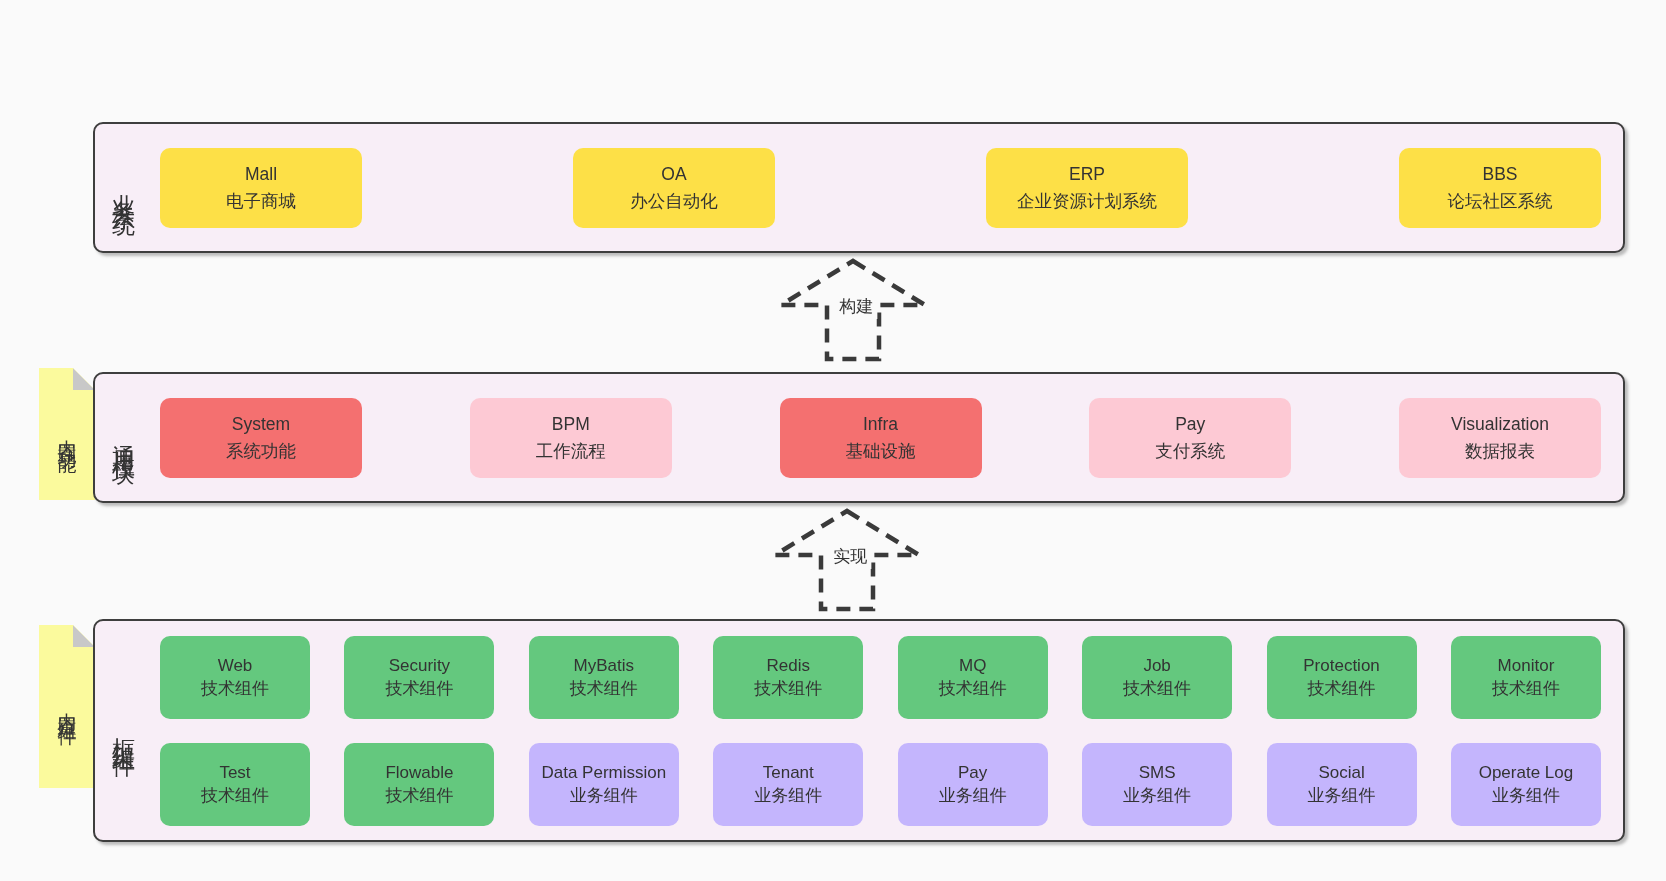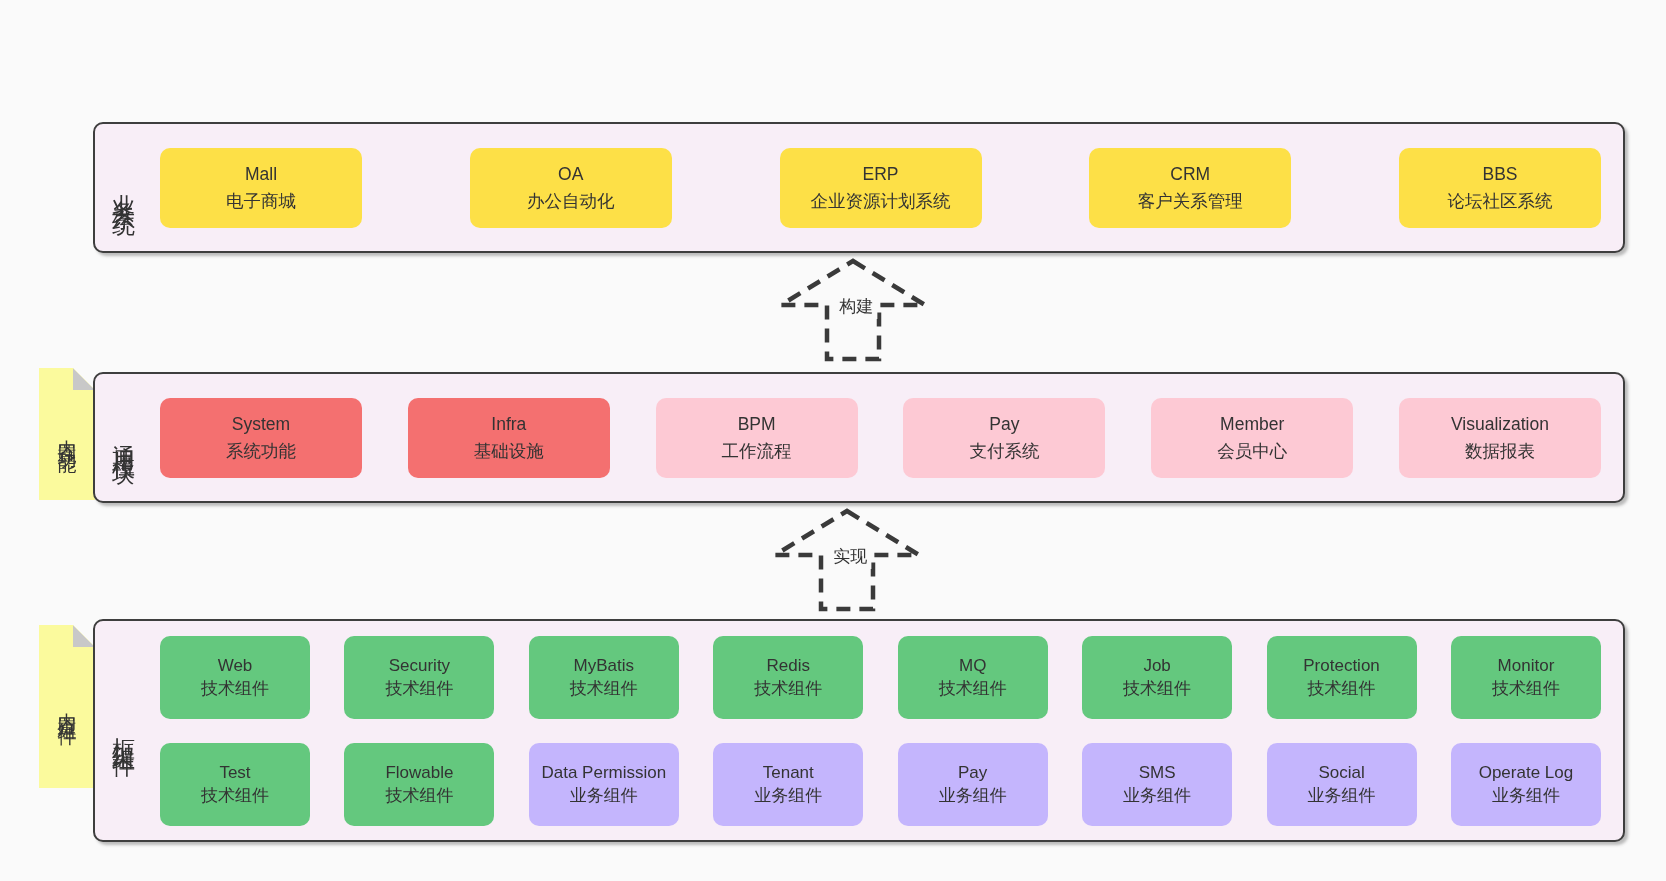--- a/index.html
+++ b/index.html
@@ -75,24 +75,20 @@
       </div>
       <div class="node sz-wide c-blue">
         <div>OA</div>
         <div>办公自动化</div>
       </div>
       <div class="node sz-wide c-blue">
         <div>ERP</div>
         <div>企业资源计划系统</div>
       </div>
       <div class="node sz-wide c-blue">
-        <div>CRM</div>
-        <div>客户关系管理</div>
-      </div>
-      <div class="node sz-wide c-blue">
         <div>BBS</div>
         <div>论坛社区系统</div>
       </div>
     </div>
   </div>
 
   <div class="arrow a1">
     <svg viewBox="0 0 150 104">
       <path d="M75 3 L147 47 L101 47 L101 101 L49 101 L49 47 L3 47 Z" fill="none" stroke="#3a3a3a" stroke-width="4.5" stroke-dasharray="14 9"></path>
     </svg>
@@ -104,35 +100,31 @@
     <div class="sticky-text">内置功能</div>
   </div>
 
   <div class="band b2">
     <div class="band-label">通用模块</div>
     <div class="box-area">
       <div class="node sz-wide c-red">
         <div>System</div>
         <div>系统功能</div>
       </div>
+      <div class="node sz-wide c-pink">
+        <div>BPM</div>
+        <div>工作流程</div>
+      </div>
       <div class="node sz-wide c-red">
         <div>Infra</div>
         <div>基础设施</div>
       </div>
       <div class="node sz-wide c-pink">
-        <div>BPM</div>
-        <div>工作流程</div>
-      </div>
-      <div class="node sz-wide c-pink">
         <div>Pay</div>
         <div>支付系统</div>
-      </div>
-      <div class="node sz-wide c-pink">
-        <div>Member</div>
-        <div>会员中心</div>
       </div>
       <div class="node sz-wide c-pink">
         <div>Visualization</div>
         <div>数据报表</div>
       </div>
     </div>
   </div>
 
   <div class="arrow a2">
     <svg viewBox="0 0 150 104">

